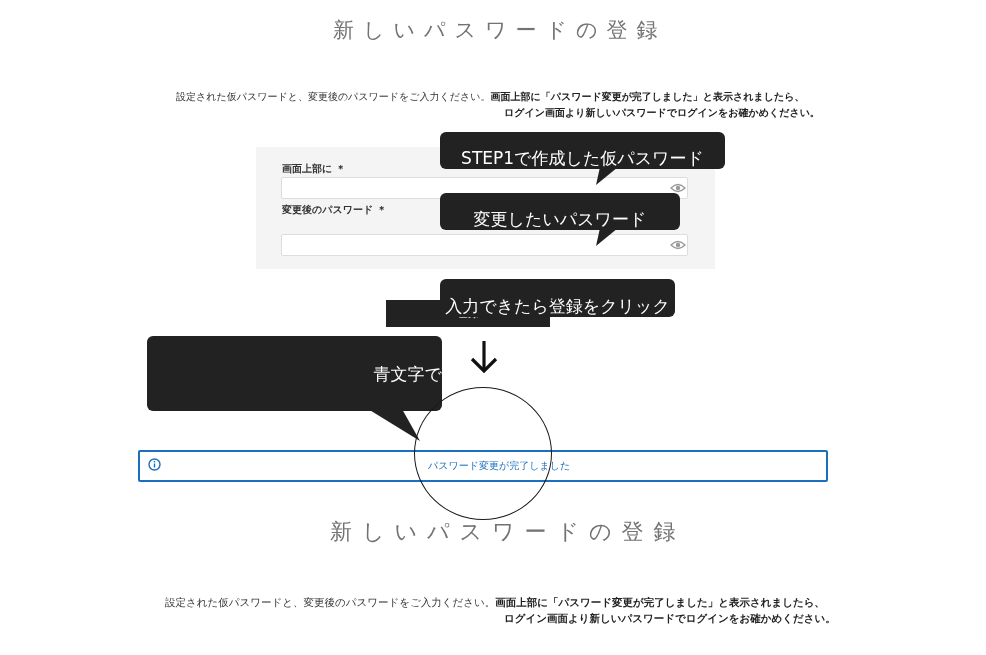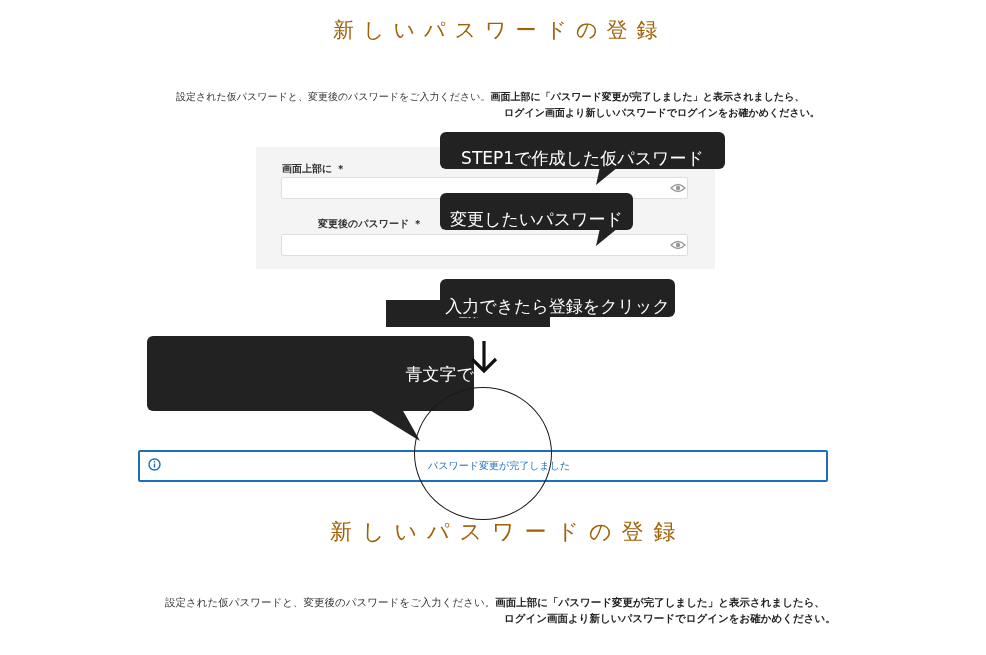--- a/index.html
+++ b/index.html
@@ -7,21 +7,21 @@
       width: 986px; height: 655px; background: #ffffff; overflow: hidden;
       font-family: "DejaVu Sans", "Liberation Sans", sans-serif;
       color: #222;
       position: relative;
     }
     .abs { position: absolute; }
 
     
     .page-title {
       font-family: "DejaVu Serif", "Liberation Serif", serif;
-      font-size: 21px; letter-spacing: 9px; color: #a16207;
+      font-size: 21px; letter-spacing: 9px; color: #737373;
       white-space: nowrap; text-align: center;
     }
     
     .instr {
       font-size: 10px; line-height: 16px; color: #333; white-space: nowrap; padding-left: 24px;
     }
     .instr .bold { font-weight: bold; color: #222; }
     .instr-right { text-align: left; }
 
     
@@ -80,51 +80,51 @@
 
 <div class="abs form-panel"></div>
 
 <div class="abs field-label" style="left:282px; top:162px;">画面上部に ＊</div>
 <div class="abs field-input" style="left:281px; top:177px;"></div>
 <svg class="abs eye-icon" style="left:670px; top:183px;" viewBox="0 0 16 10">
   <path d="M1 5 Q8 -2 15 5 Q8 12 1 5 Z" fill="none" stroke="#999" stroke-width="1.3"></path>
   <circle cx="8" cy="5" r="2.2" fill="#999"></circle>
 </svg>
 
-<div class="abs field-label" style="left:282px; top:217px;margin-left:36px;">変更後のパスワード ＊</div>
+<div class="abs field-label" style="left:282px; top:203px;">変更後のパスワード ＊</div>
 <div class="abs field-input" style="left:281px; top:234px;"></div>
 <svg class="abs eye-icon" style="left:670px; top:240px;" viewBox="0 0 16 10">
   <path d="M1 5 Q8 -2 15 5 Q8 12 1 5 Z" fill="none" stroke="#999" stroke-width="1.3"></path>
   <circle cx="8" cy="5" r="2.2" fill="#999"></circle>
 </svg>
 
 <button class="abs submit-button">登録</button>
 
 <div class="abs callout" style="left:440px; top:132px; width:285px; height:37px;">
   <span>STEP1で作成した仮パスワード</span>
 </div>
 <svg class="abs callout-tail" style="left:592px; top:167px; width:30px; height:20px;" viewBox="0 0 30 20">
   <polygon points="8,0 26,0 4,18" fill="#222"></polygon>
 </svg>
 
-<div class="abs callout" style="left:440px; top:193px; width:193px; height:37px;">
+<div class="abs callout" style="left:440px; top:193px; width:240px; height:37px;">
   <span>変更したいパスワード</span>
 </div>
 <svg class="abs callout-tail" style="left:592px; top:228px; width:30px; height:20px;" viewBox="0 0 30 20">
   <polygon points="8,0 26,0 4,18" fill="#222"></polygon>
 </svg>
 
 <div class="abs callout" style="left:440px; top:254px; width:235px; height:38px;margin-top:25px;">
   <span>入力できたら登録をクリック</span>
 </div>
 <svg class="abs callout-tail" style="left:548px; top:290px; width:26px; height:14px;" viewBox="0 0 26 14">
   <polygon points="6,0 22,0 4,12" fill="#222"></polygon>
 </svg>
 
-<div class="abs callout" style="left:147px; top:336px; width:327px; height:75px; flex-direction:column; line-height:20px; font-size:17px;">
+<div class="abs callout" style="left:147px; top:336px; width:295px; height:75px; flex-direction:column; line-height:20px; font-size:17px;">
   <span>青文字で</span>
 </div>
 <svg class="abs callout-tail" style="left:368px; top:409px; width:54px; height:34px;" viewBox="0 0 54 34">
   <polygon points="0,0 34,0 52,32" fill="#222"></polygon>
 </svg>
 
 <svg class="abs" style="left:468px; top:339px; width:32px; height:36px;" viewBox="0 0 32 36">
   <line x1="16" y1="2" x2="16" y2="32" stroke="#111" stroke-width="3.2"></line>
   <polyline points="4,20 16,32 28,20" fill="none" stroke="#111" stroke-width="3.2"></polyline>
 </svg>

